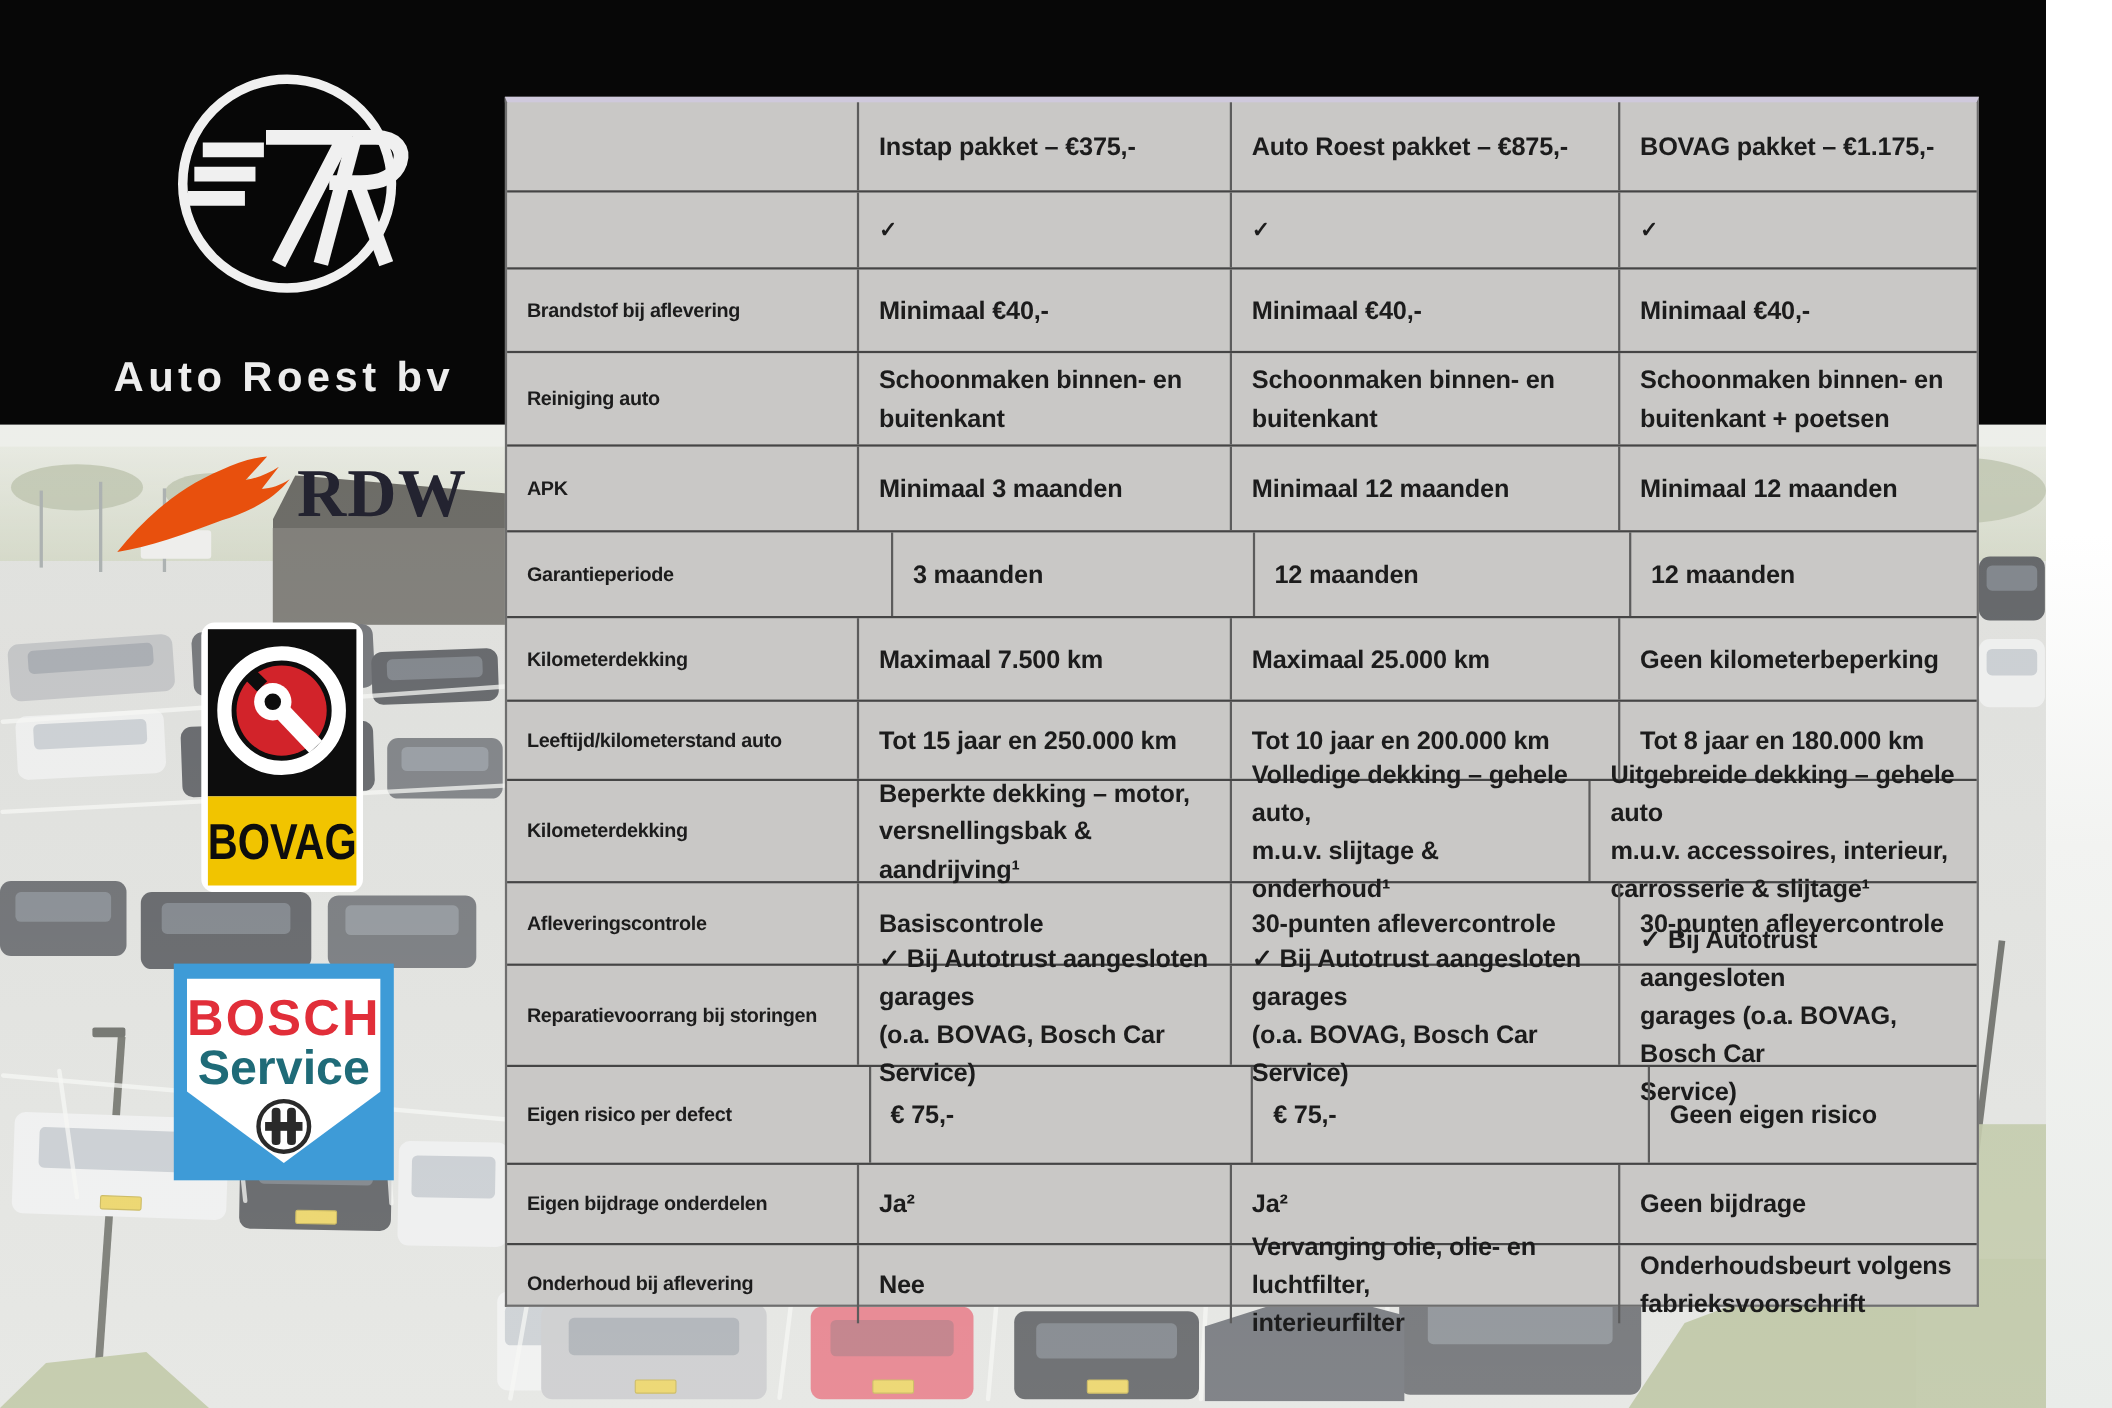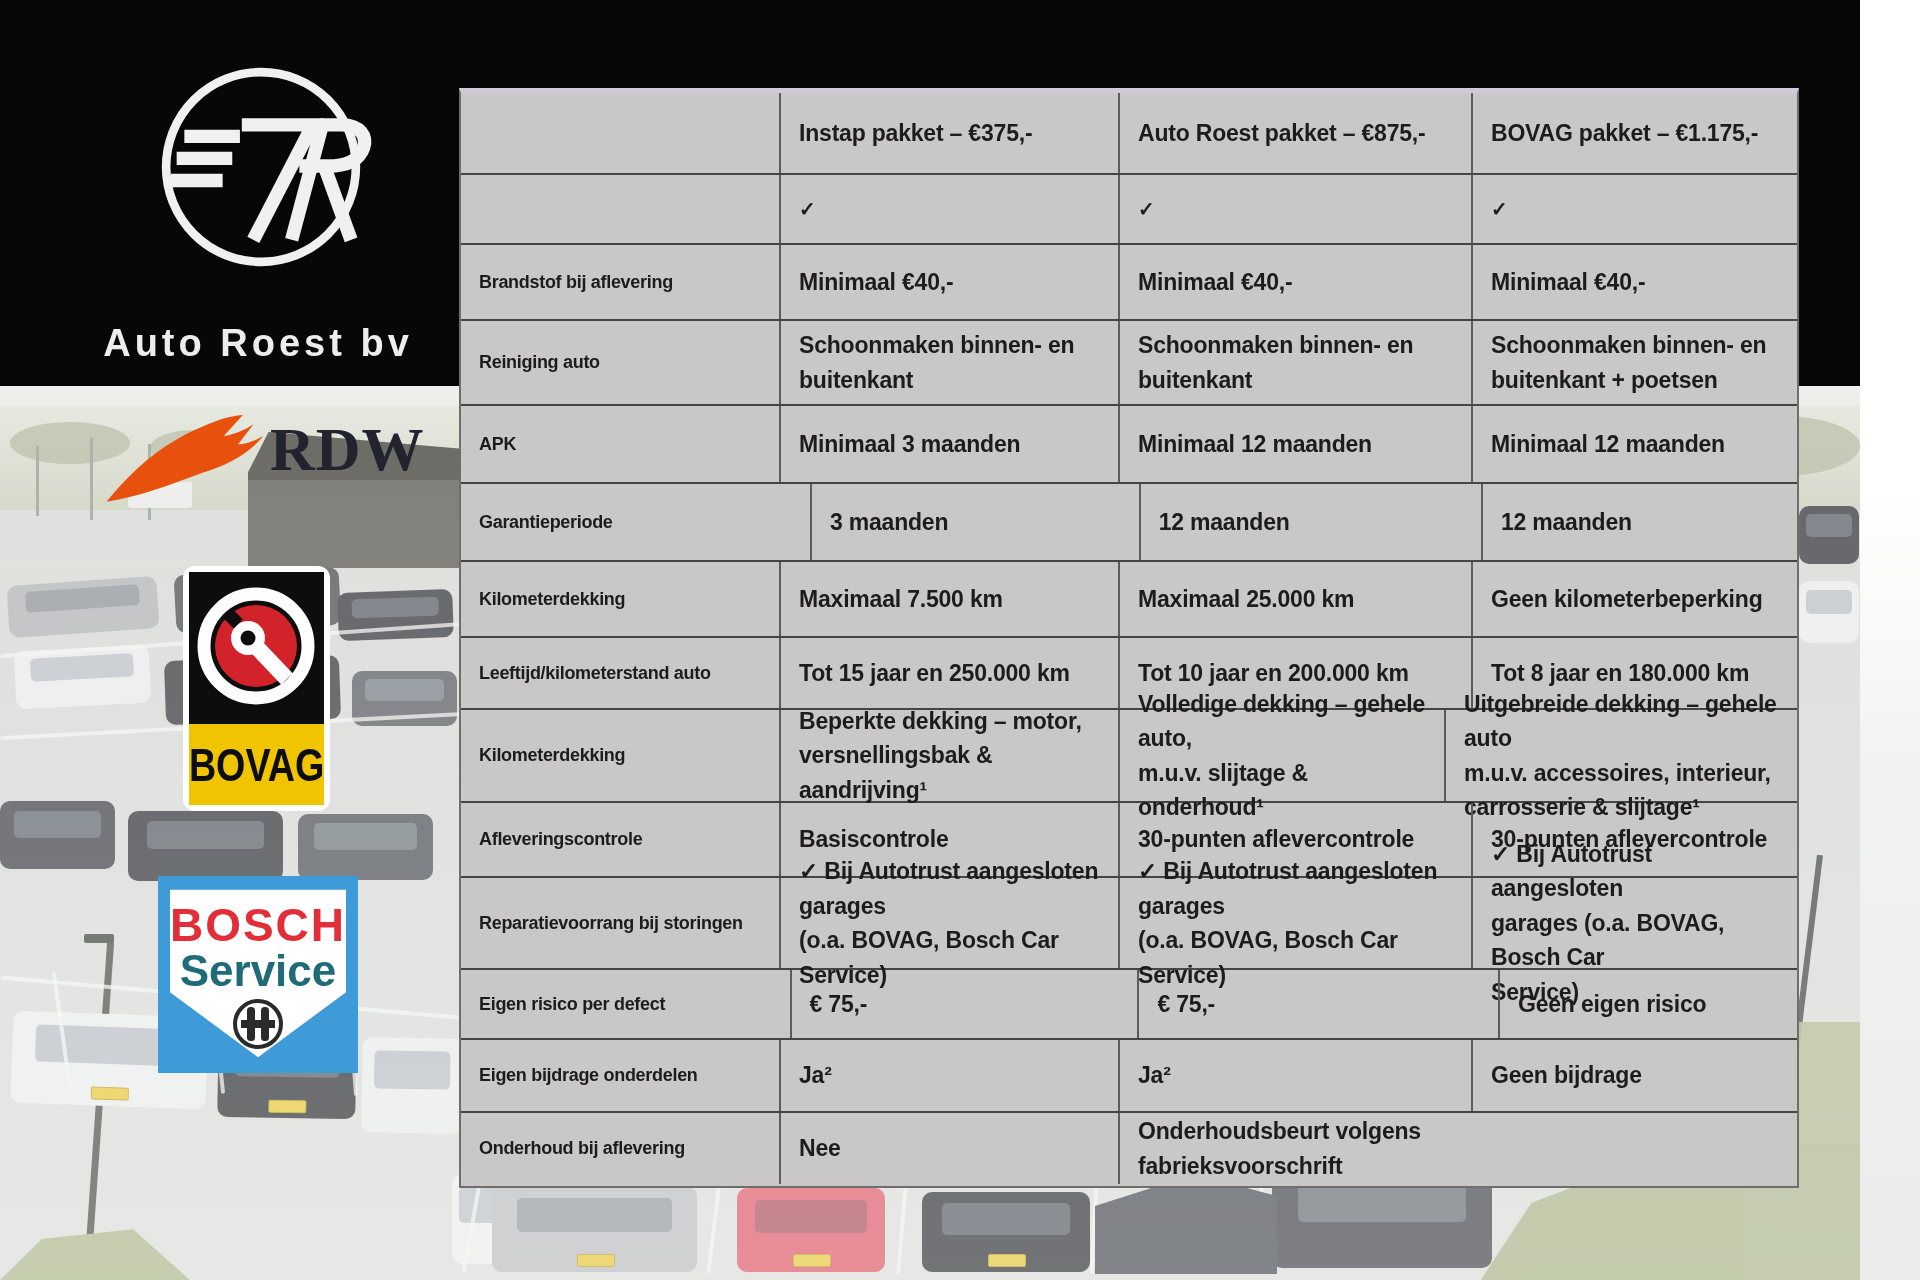--- a/index.html
+++ b/index.html
@@ -308,33 +308,35 @@
       <div class="trow" style="height: 92px;">
         <div class="cell lab" style="width: 318px;">Reparatievoorrang bij storingen</div>
         <div class="cell val" style="width: 339px;">✓ Bij Autotrust aangesloten garages
 (o.a. BOVAG, Bosch Car Service)</div>
         <div class="cell val" style="width: 353px;">✓ Bij Autotrust aangesloten garages
 (o.a. BOVAG, Bosch Car Service)</div>
         <div class="cell val" style="width: 302px;">✓ Bij Autotrust aangesloten
 garages (o.a. BOVAG, Bosch Car
 Service)</div>
       </div>
-      <div class="trow" style="height: 70px; gap: 37px;">
+      <div class="trow" style="height: 89px; gap: 37px;">
         <div class="cell lab" style="width: 318px;">Eigen risico per defect</div>
         <div class="cell val" style="width: 339px;">€ 75,-</div>
         <div class="cell val" style="width: 353px;">€ 75,-</div>
         <div class="cell val" style="width: 326px;">Geen eigen risico</div>
       </div>
       <div class="trow" style="height: 73px;">
         <div class="cell lab" style="width: 318px;">Eigen bijdrage onderdelen</div>
         <div class="cell val" style="width: 339px;">Ja²</div>
         <div class="cell val" style="width: 353px;">Ja²</div>
         <div class="cell val" style="width: 326px;">Geen bijdrage</div>
       </div>
       <div class="trow" style="height: 73px;">
         <div class="cell lab" style="width: 318px;">Onderhoud bij aflevering</div>
         <div class="cell val" style="width: 339px;">Nee</div>
+        <div class="cell val" style="width: 353px;">Vervanging olie, olie- en luchtfilter,
+interieurfilter</div>
         <div class="cell val" style="width: 326px;">Onderhoudsbeurt volgens
 fabrieksvoorschrift</div>
       </div>
     </div>
 
 </div>
 
 </body></html>

